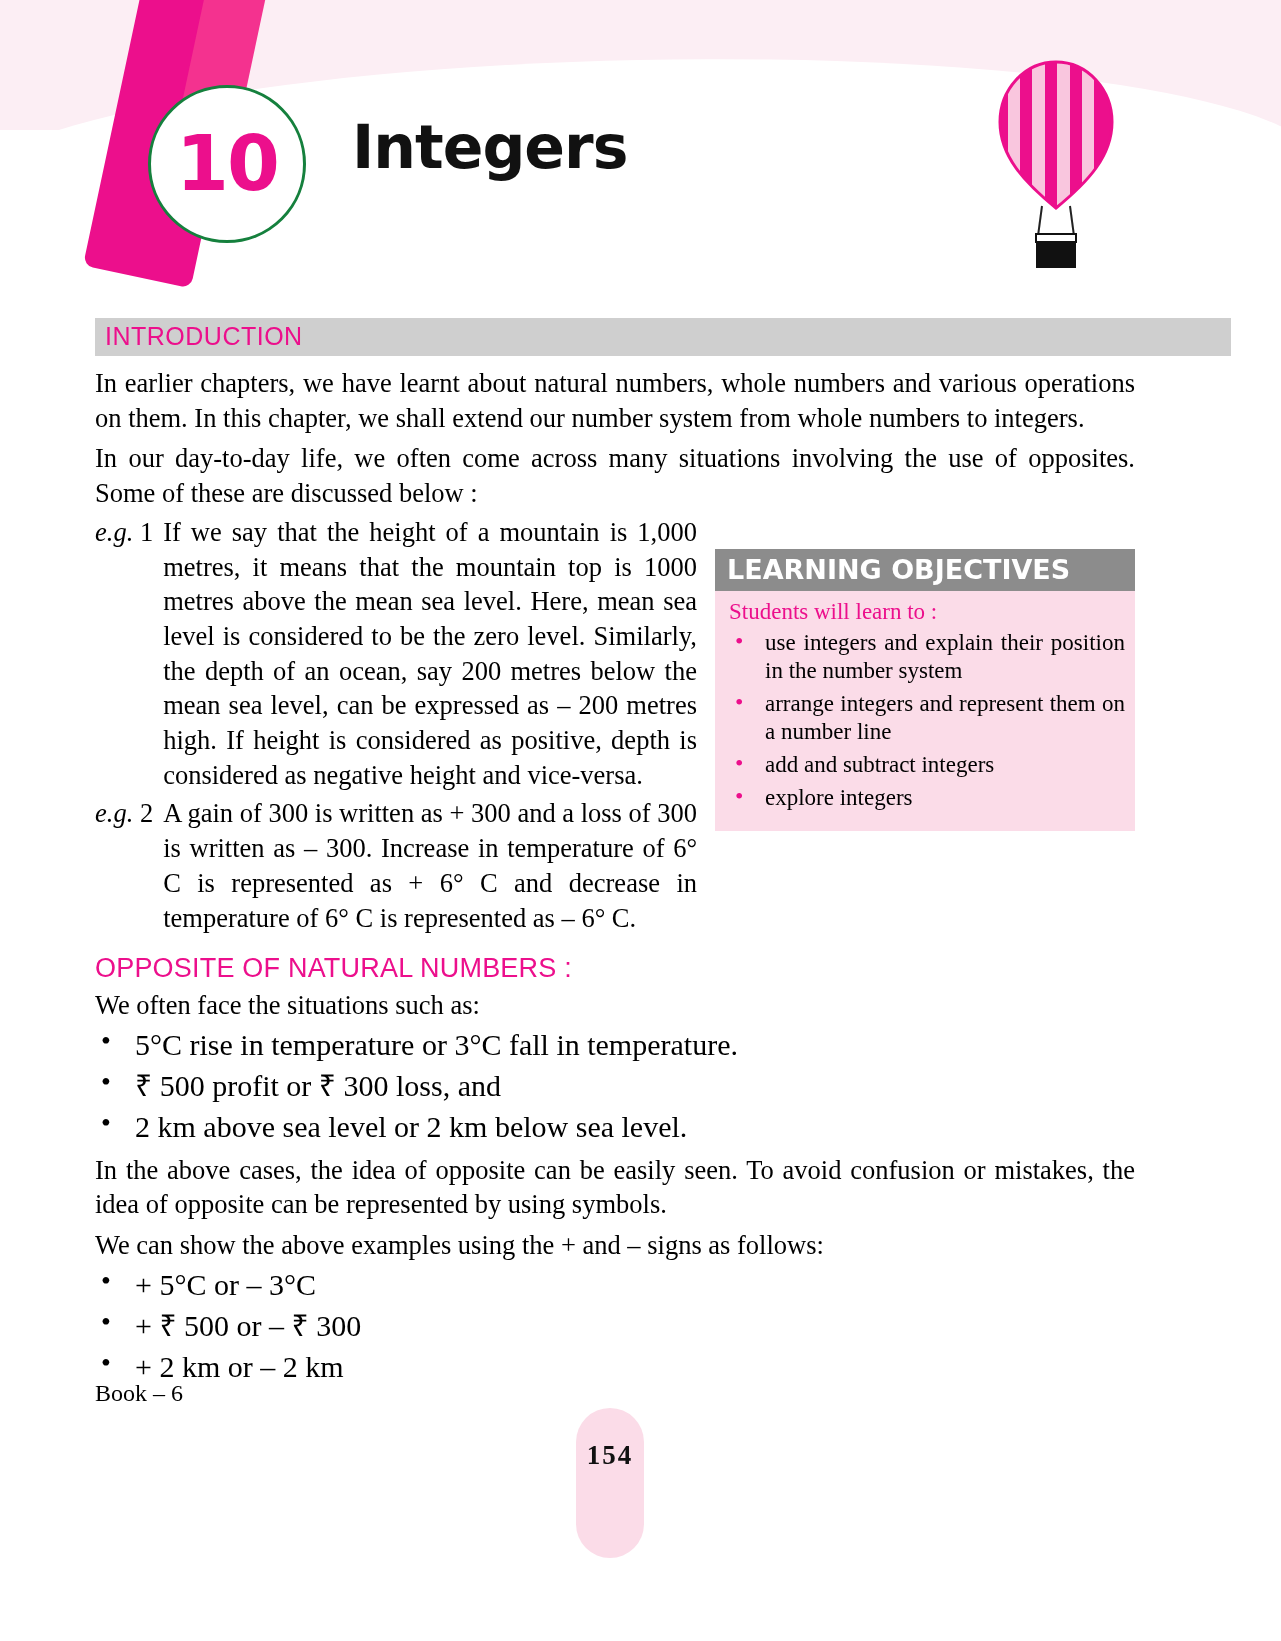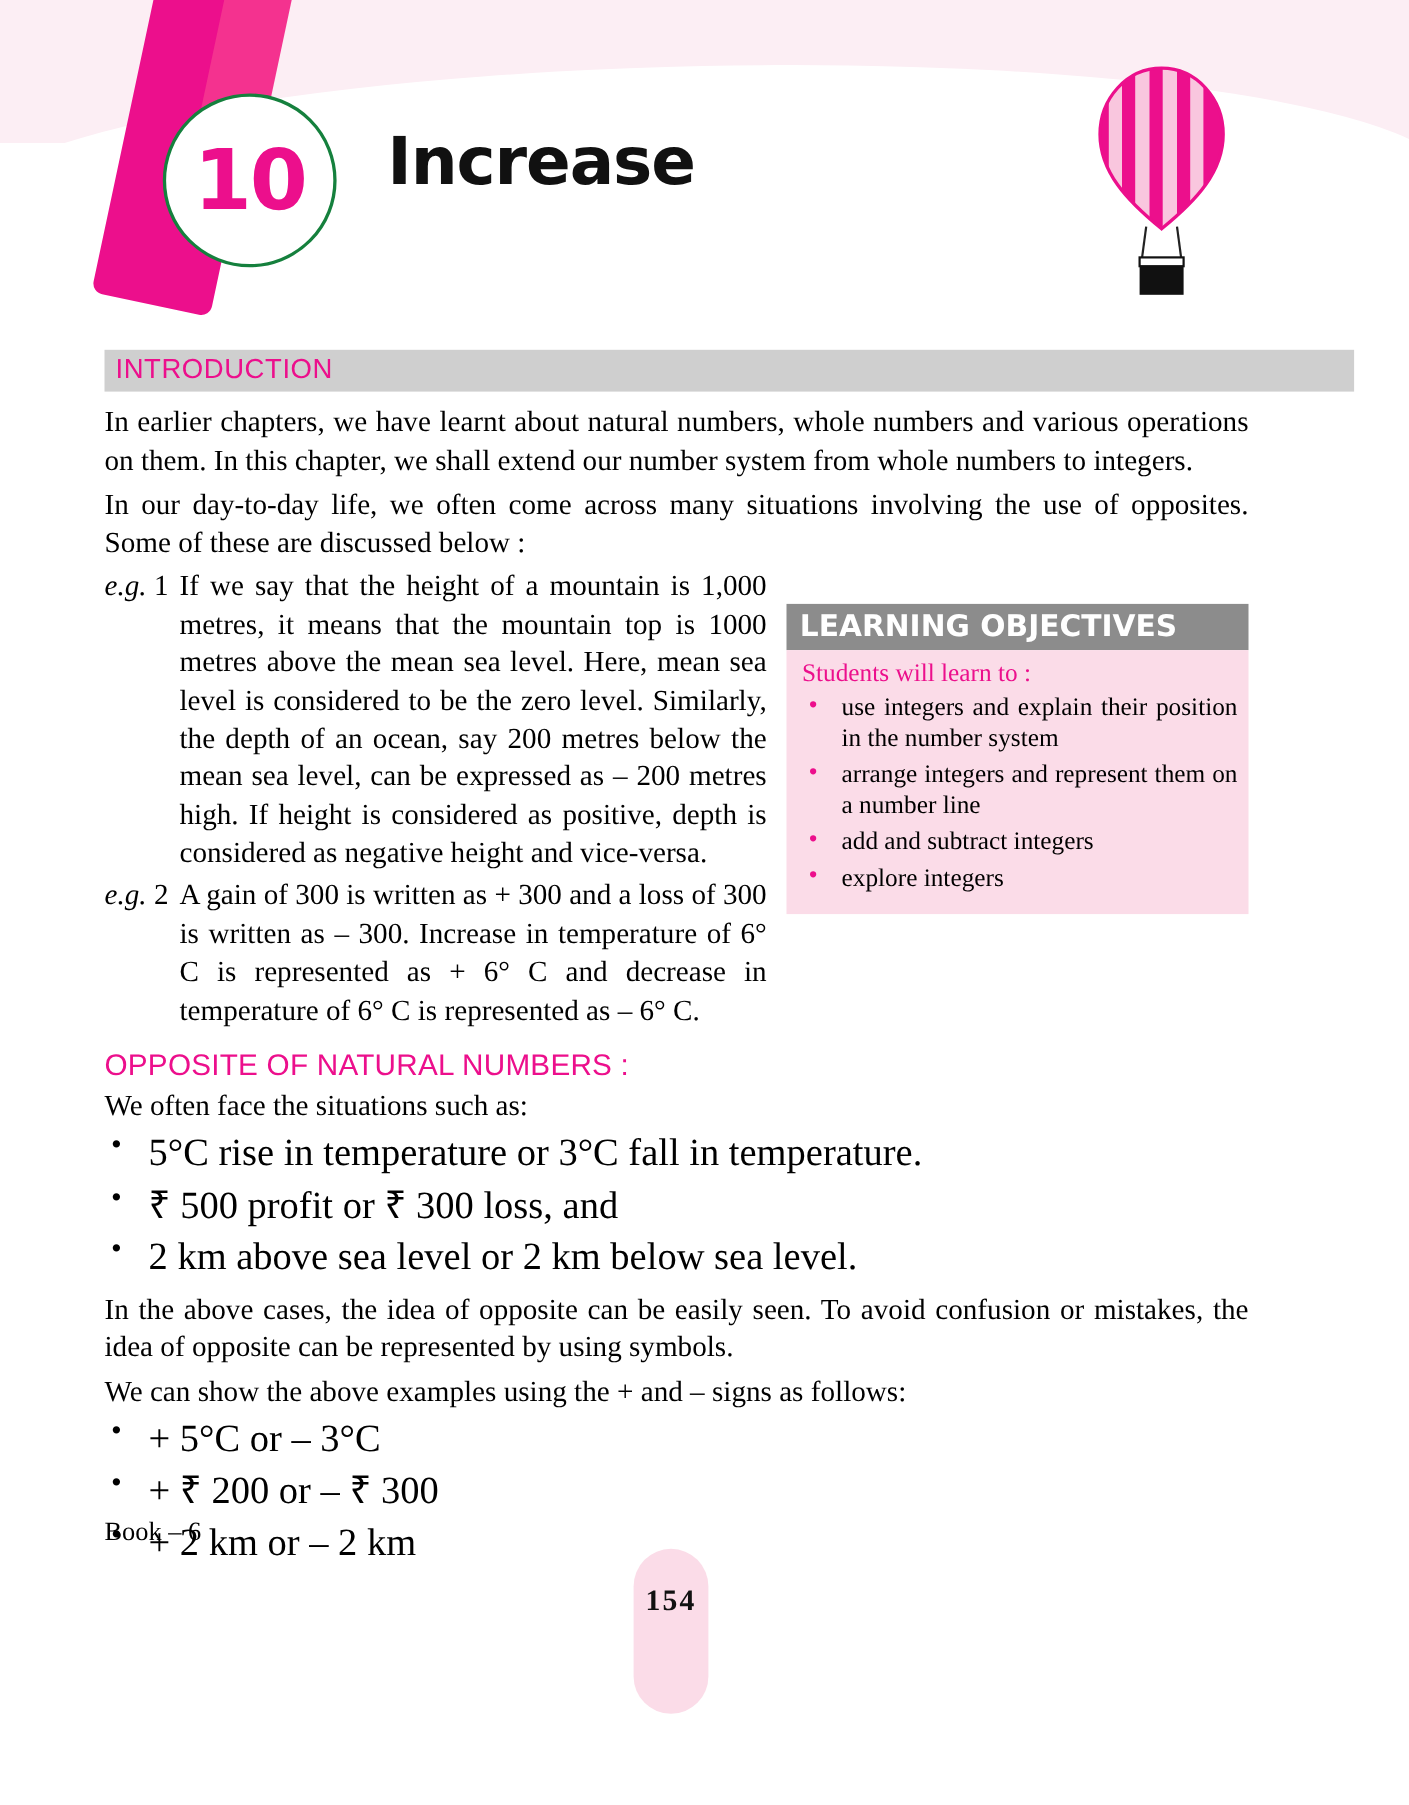--- a/index.html
+++ b/index.html
@@ -212,21 +212,21 @@
   }
 
   ul.bullets {
     margin: 2px 0 0 0;
     padding: 0;
     list-style: none;
   }
   ul.bullets li {
     position: relative;
     padding-left: 40px;
-    font-size: 35px;
+    font-size: 30px;
     line-height: 1.33;
     margin-bottom: 1px;
     font-family: Liberation Serif, serif;
   }
   ul.bullets li::before {
     content: "\2022";
     position: absolute;
     left: 6px;
     top: -3px;
     font-size: 28px;
@@ -268,21 +268,21 @@
 
   <div class="header-wash"></div>
   <div class="header-curve"></div>
   <div class="pink-ribbon"></div>
   <div class="pink-ribbon-2"></div>
 
   <div class="chapter-badge">
     <span class="chapter-number">10</span>
   </div>
 
-  <div class="chapter-title">Increase</div>
+  <div class="chapter-title">Integers</div>
 
   <svg class="balloon" viewBox="0 0 120 215">
     <defs>
       <clipPath id="balloonClip">
         <path d="M60 2 C92 2 116 30 116 62 C116 96 92 122 60 148 C28 122 4 96 4 62 C4 30 28 2 60 2 Z"></path>
       </clipPath>
     </defs>
     <g clip-path="url(#balloonClip)">
       <rect x="0" y="0" width="120" height="150" fill="#ec0f8c"></rect>
       <rect x="12" y="0" width="12" height="150" fill="#f9c6de"></rect>
@@ -337,21 +337,21 @@
       <li>5°C rise in temperature or 3°C fall in temperature.</li>
       <li>₹ 500 profit or ₹ 300 loss, and</li>
       <li>2 km above sea level or 2 km below sea level.</li>
     </ul>
 
     <p class="para">In the above cases, the idea of opposite can be  easily seen. To avoid confusion or mistakes, the idea of opposite can be represented by using symbols.</p>
     <p class="para">We can show the above examples using the + and – signs as follows:</p>
 
     <ul class="bullets">
       <li>+ 5°C or – 3°C</li>
-      <li>+ ₹ 200 or – ₹ 300</li>
+      <li>+ ₹ 500 or – ₹ 300</li>
       <li>+ 2 km or – 2 km</li>
     </ul>
 
   </div>
 
   <div class="footer-book">Book – 6</div>
   <div class="page-pill"></div>
   <div class="page-num">154</div>
 
 </div>

